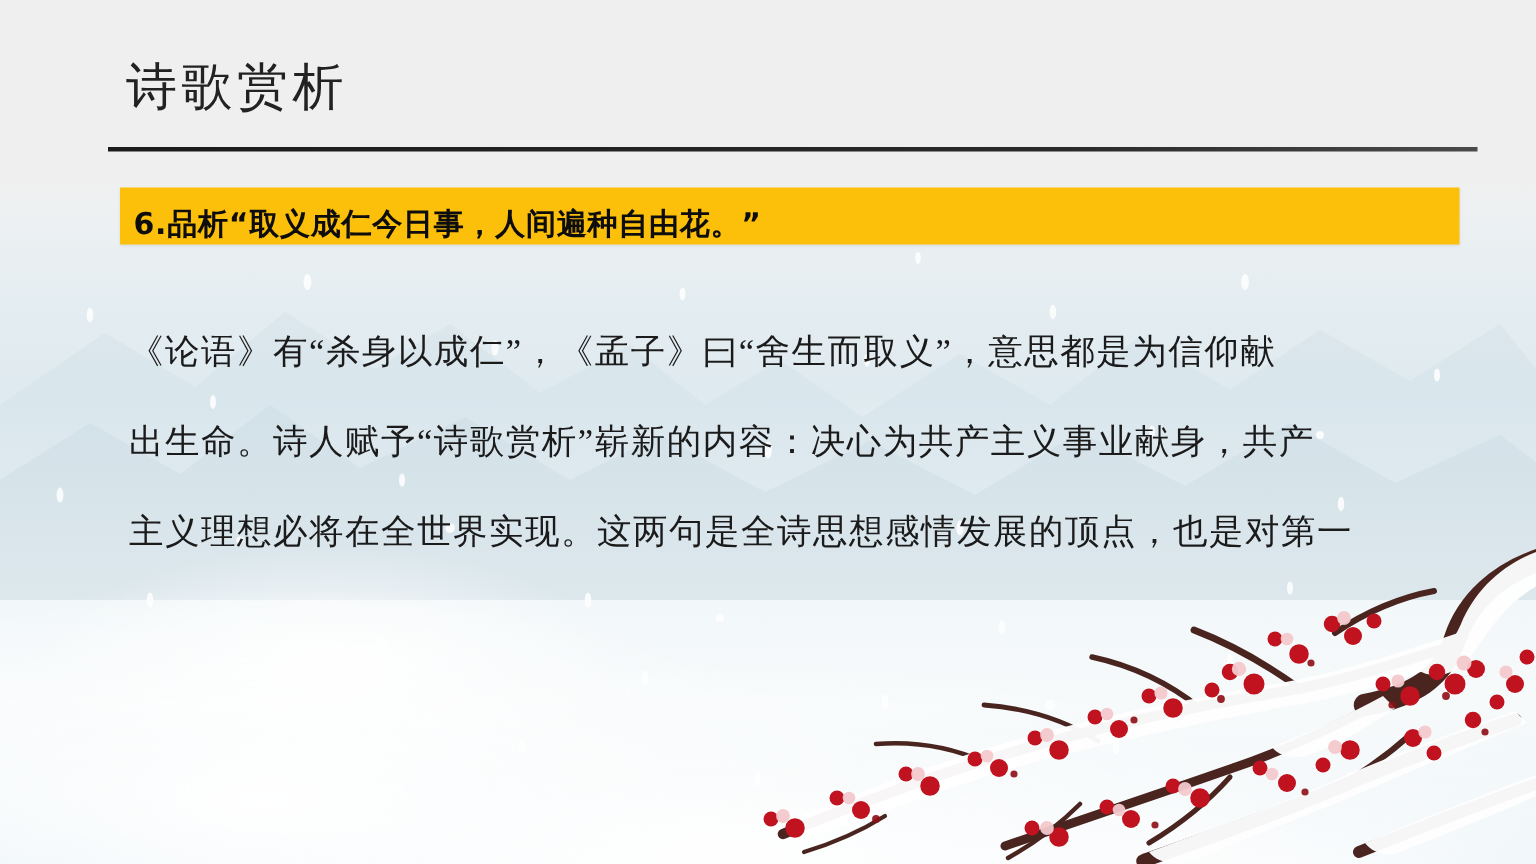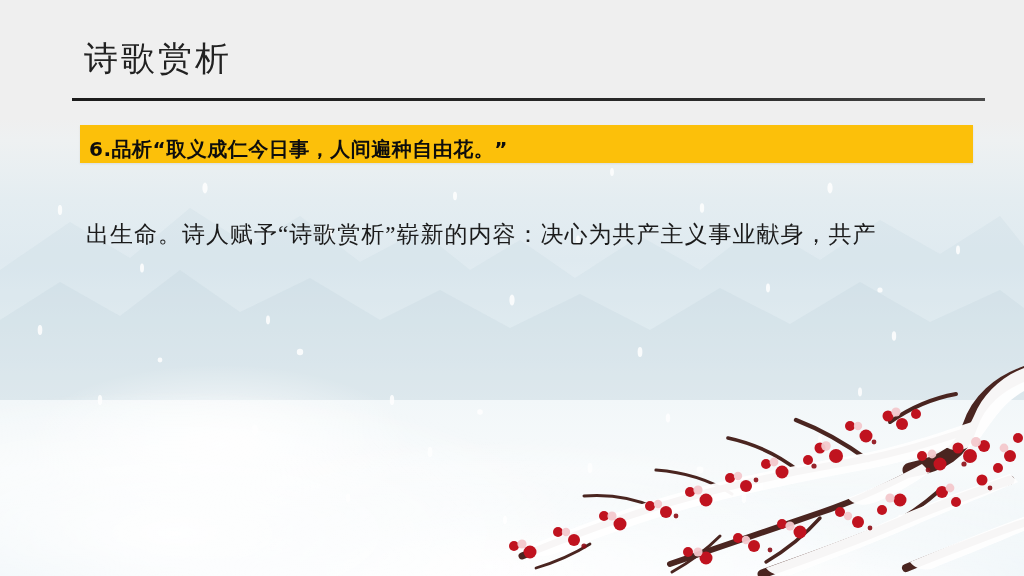--- a/index.html
+++ b/index.html
@@ -299,16 +299,18 @@
   </svg>
 
   <div class="slide-title">诗歌赏析</div>
   <div class="title-rule"></div>
 
   <div class="banner">
     <span class="banner-text">6.品析“取义成仁今日事，人间遍种自由花。”</span>
   </div>
 
   <div class="body-copy">
+    <div class="body-line">《论语》有“杀身以成仁”，《孟子》曰“舍生而取义”，意思都是为信仰献</div>
     <div class="body-line">出生命。诗人赋予“诗歌赏析”崭新的内容：决心为共产主义事业献身，共产</div>
+    <div class="body-line">主义理想必将在全世界实现。这两句是全诗思想感情发展的顶点，也是对第一</div>
   </div>
 
 </div>
 
 </body></html>

